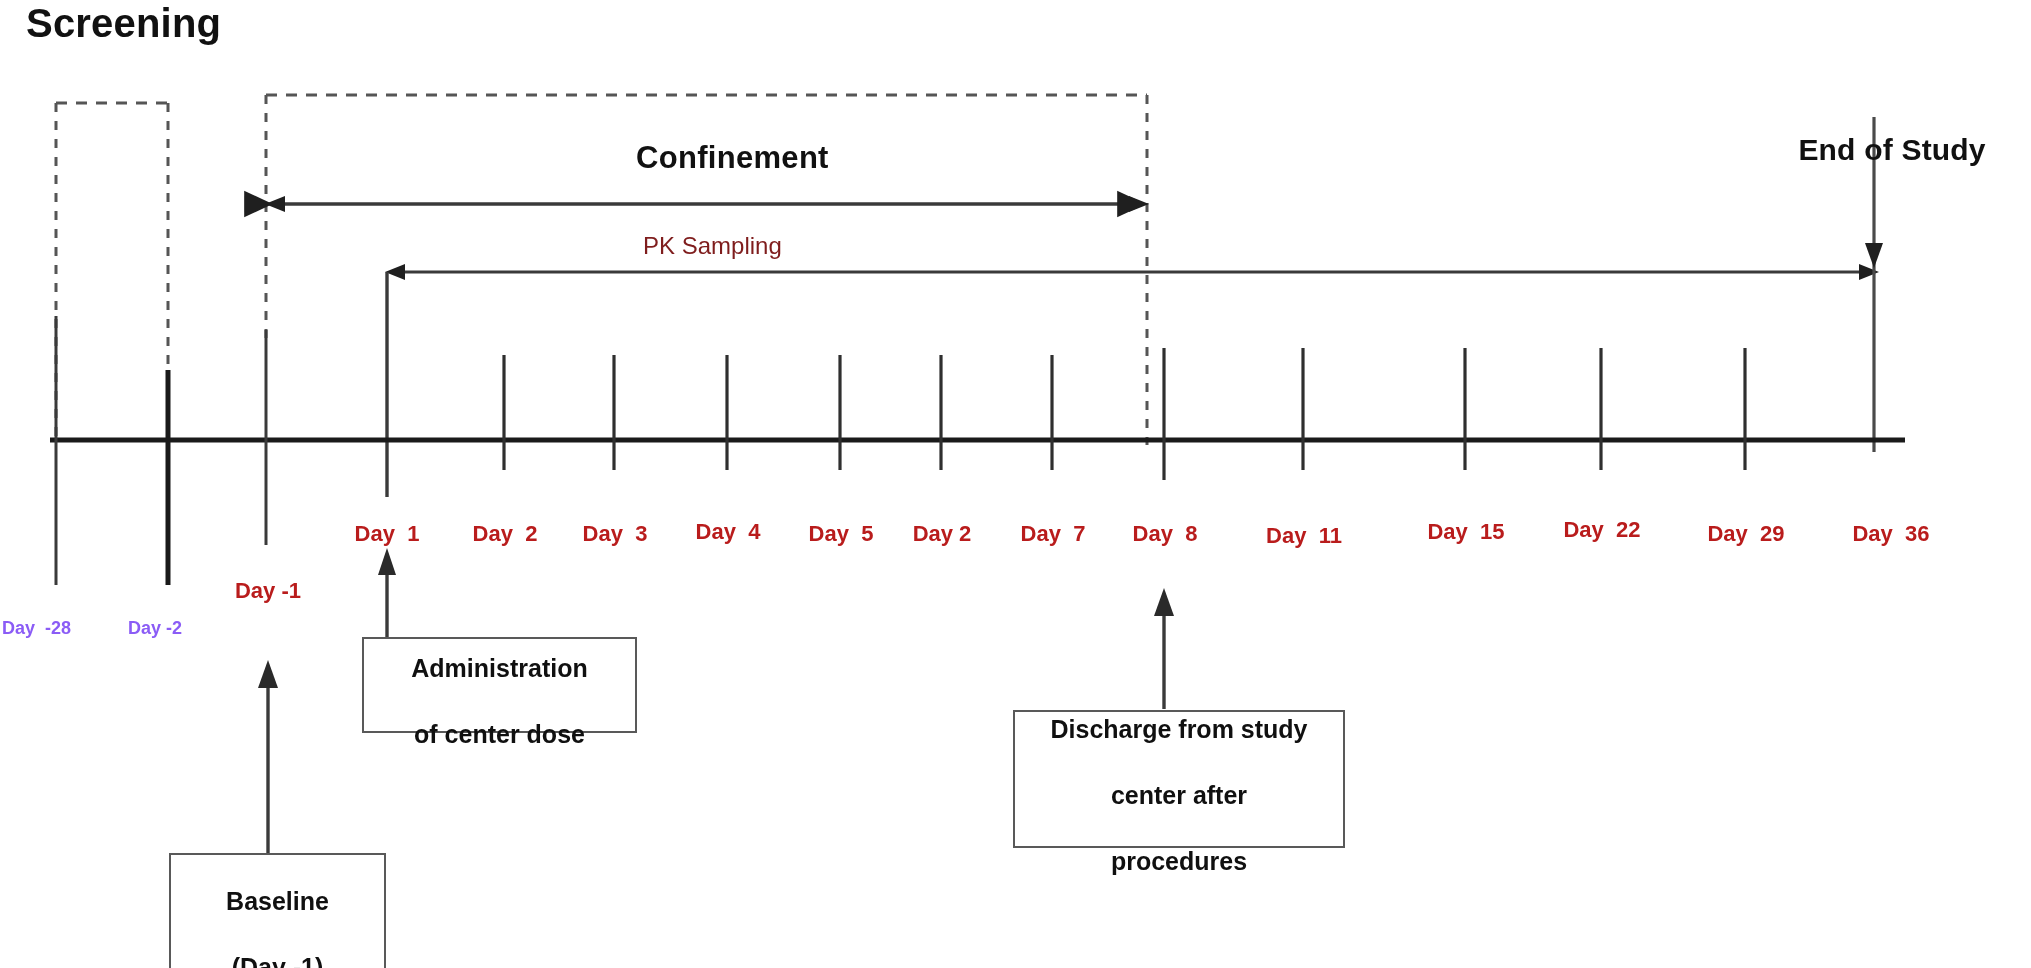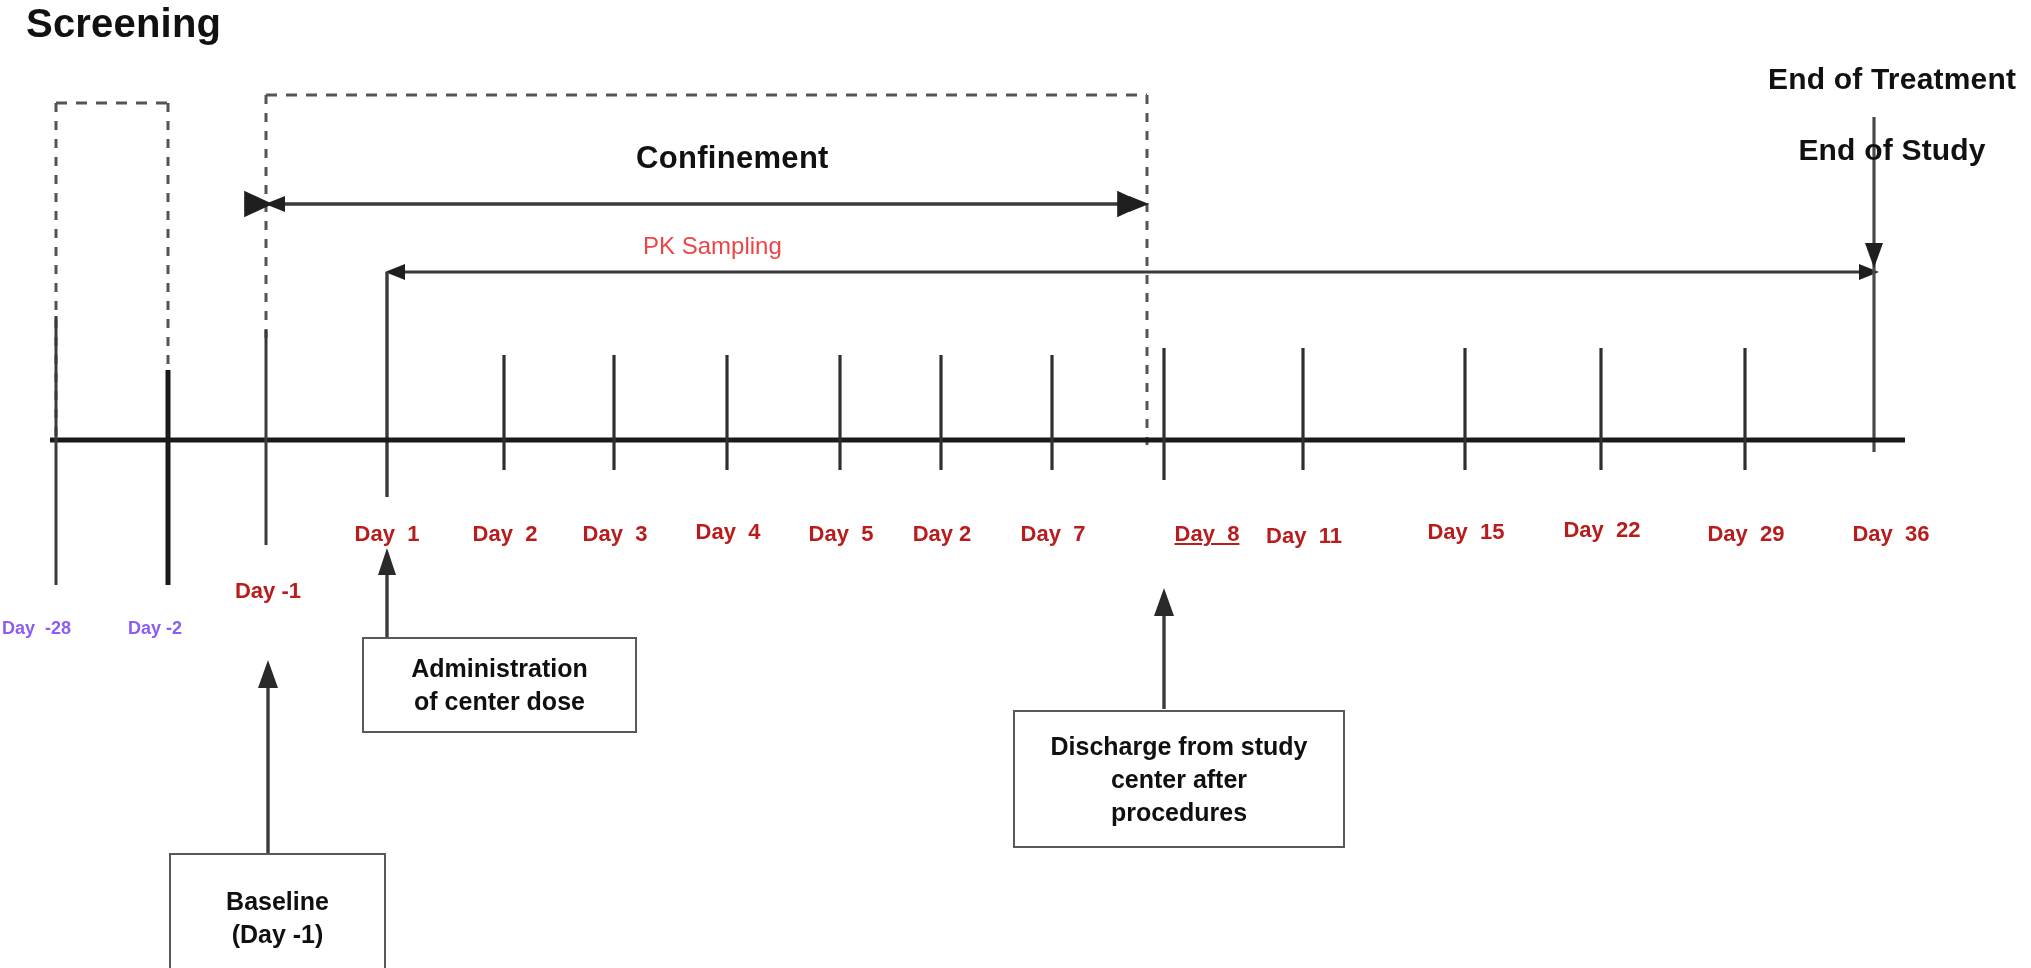--- a/index.html
+++ b/index.html
@@ -44,21 +44,21 @@
     letter-spacing: 0.2px;
   }
   .ttl-confinement {
     font-size: 31px;
     font-weight: bold;
     letter-spacing: 0.3px;
   }
   .lbl-pk {
     font-size: 24px;
     font-weight: normal;
-    color: #ef4444;
+    color: #7f1d1d;
   }
   .daylbl {
     font-size: 22px;
     font-weight: bold;
     color: #b91c1c;
     text-align: center;
   }
   .daylbl-neg {
     font-size: 18px;
     font-weight: bold;
@@ -72,21 +72,21 @@
     display: flex;
     align-items: center;
     justify-content: center;
     text-align: center;
     font-size: 25px;
     font-weight: bold;
     color: #101010;
     line-height: 1.32;
     padding: 6px 10px;
   }
-  .callout span { display: block; }
+  .callout span { display: block; margin-top: 33px; }
 </style>
 </head>
 <body>
 
 <div id="stage">
 
   <svg class="layer" viewBox="0 0 2031 968" preserveAspectRatio="none" aria-hidden="true">
     <defs>
       <marker id="arrHeadR" markerWidth="9" markerHeight="9" refX="7.6" refY="4.5" orient="auto" markerUnits="strokeWidth">
         <path d="M0,0.6 L8.4,4.5 L0,8.4 z" fill="#1f1f1f"></path>
@@ -194,21 +194,21 @@
     </g>
     <g>
       <line x1="1164" y1="709" x2="1164" y2="602" stroke="#3a3a3a" stroke-width="3.4"></line>
       <path d="M1164,588 L1154,616 L1174,616 z" fill="#2a2a2a"></path>
     </g>
   </svg>
 
   <div class="txt ttl-screening" style="left:26px; top:0px;">Screening</div>
 
   <div class="txt ttl-eot" style="left:1690px; top:26px; width:370px;">
-    <span>End of Treatment</span><br>
+    <br>
     <span>End of Study</span>
   </div>
 
   <div class="txt ttl-confinement" style="left:636px; top:140px;">Confinement</div>
 
   <div class="txt lbl-pk" style="left:643px; top:232px;">PK Sampling</div>
 
   <div class="txt daylbl-neg" style="left:2px; top:618px;">Day  -28</div>
 
   <div class="txt daylbl-neg" style="left:128px; top:618px;">Day -2</div>
@@ -222,21 +222,21 @@
   <div class="txt daylbl" style="left:535px; top:521px; width:160px;">Day  3</div>
 
   <div class="txt daylbl" style="left:648px; top:519px; width:160px;">Day  4</div>
 
   <div class="txt daylbl" style="left:761px; top:521px; width:160px;">Day  5</div>
 
   <div class="txt daylbl" style="left:862px; top:521px; width:160px;">Day 2</div>
 
   <div class="txt daylbl" style="left:973px; top:521px; width:160px;">Day  7</div>
 
-  <div class="txt daylbl" style="left:1127px; top:521px; width:160px;text-decoration:underline;">Day  8</div>
+  <div class="txt daylbl" style="left:1085px; top:521px; width:160px;">Day  8</div>
 
   <div class="txt daylbl" style="left:1224px; top:523px; width:160px;">Day  11</div>
 
   <div class="txt daylbl" style="left:1386px; top:519px; width:160px;">Day  15</div>
 
   <div class="txt daylbl" style="left:1522px; top:517px; width:160px;">Day  22</div>
 
   <div class="txt daylbl" style="left:1666px; top:521px; width:160px;">Day  29</div>
 
   <div class="txt daylbl" style="left:1811px; top:521px; width:160px;">Day  36</div>

